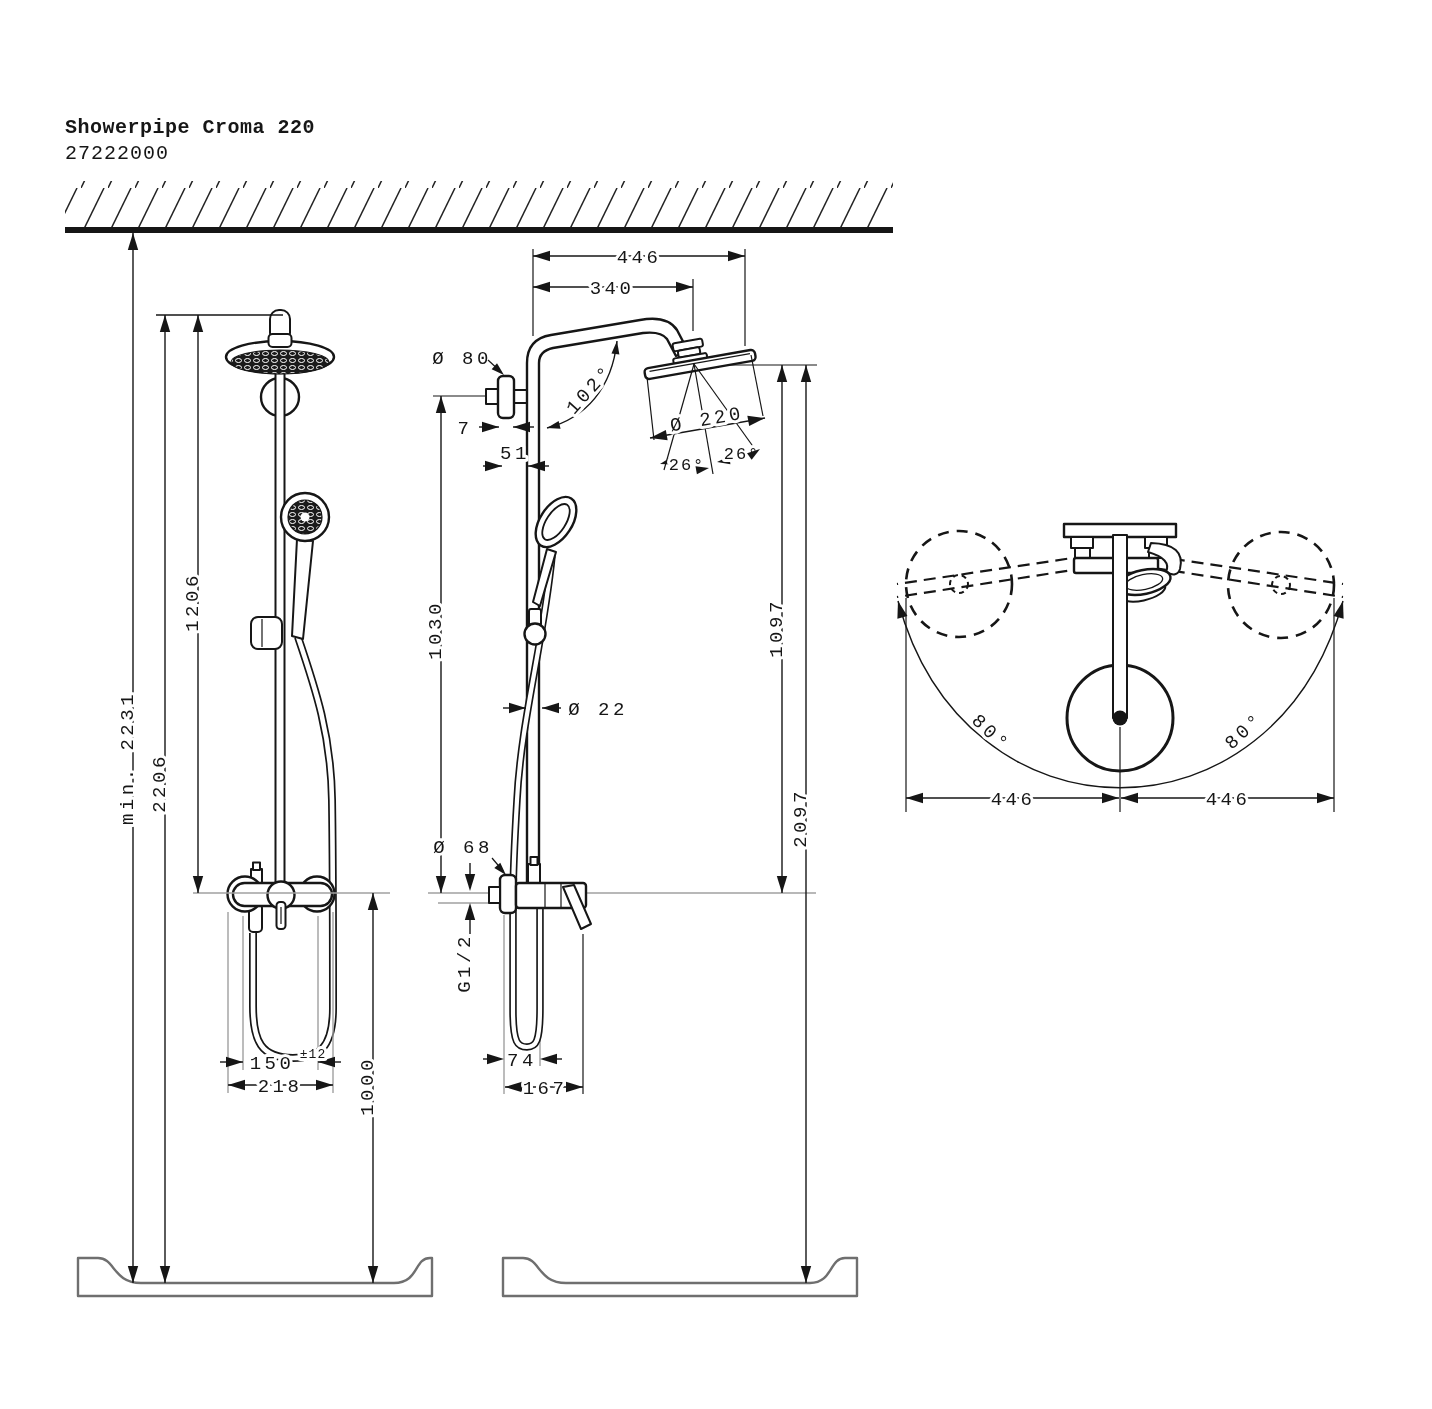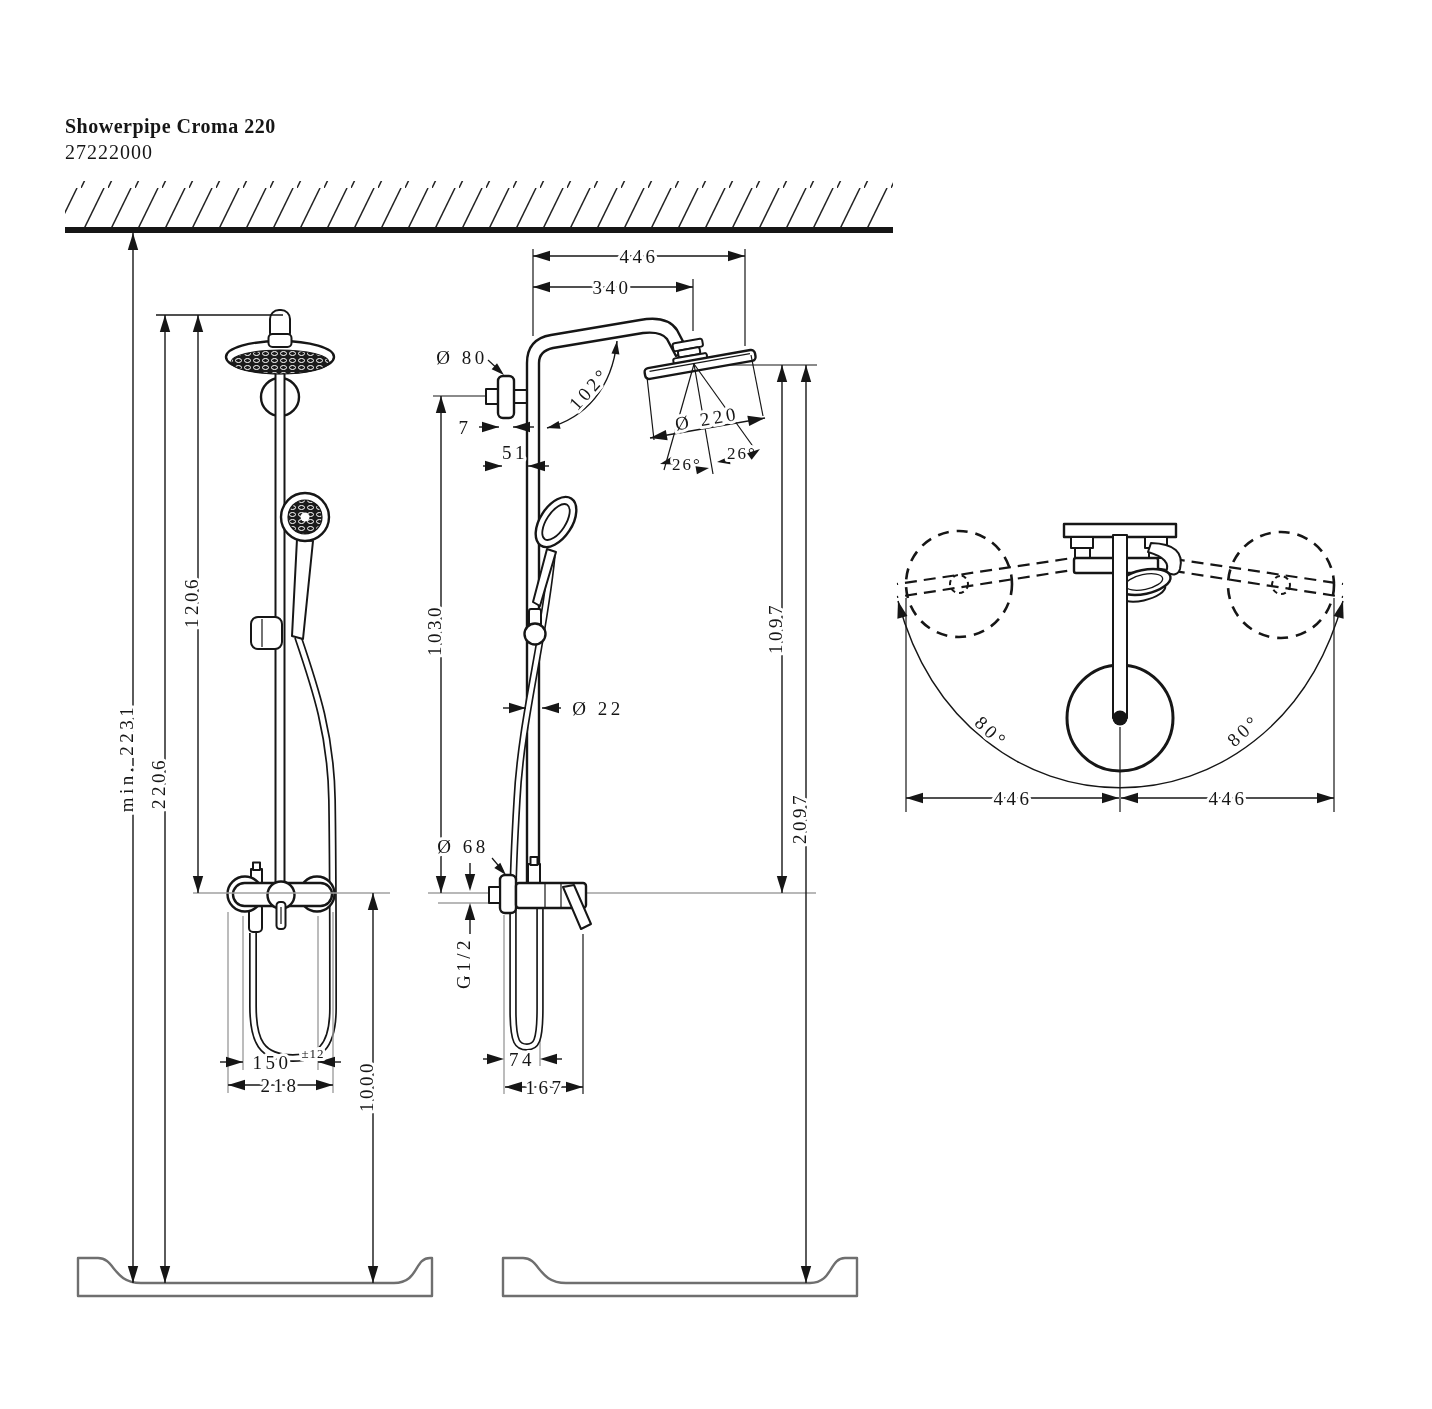--- a/index.html
+++ b/index.html
@@ -1,17 +1,17 @@
 <!DOCTYPE html>
 <html><head>
 <meta charset="utf-8">
 <style>
   html,body{margin:0;padding:0;background:#ffffff;}
   .page{position:relative;width:1432px;height:1409px;background:#fff;overflow:hidden;
-        font-family:Liberation Serif, serif;}
+        font-family:Liberation Mono, monospace;}
   svg{display:block;}
   .ln{stroke:#161616;stroke-width:1.4;fill:none;}
   .thin{stroke-width:1.2;}
   .ext{stroke:#a0a0a0;stroke-width:1.4;fill:none;}
   .part{fill:#fff;stroke:#161616;stroke-width:2.4;stroke-linejoin:round;stroke-linecap:round;}
   .p2{stroke-width:2;}
   .p3{stroke-width:3;}
   .dash{fill:none;stroke:#161616;stroke-width:2.6;stroke-dasharray:11 8;}
   .dash2{fill:none;stroke:#161616;stroke-width:2;stroke-dasharray:5 4;}
   .dasharm{fill:none;stroke:#161616;stroke-width:2.2;stroke-dasharray:12 7;}

